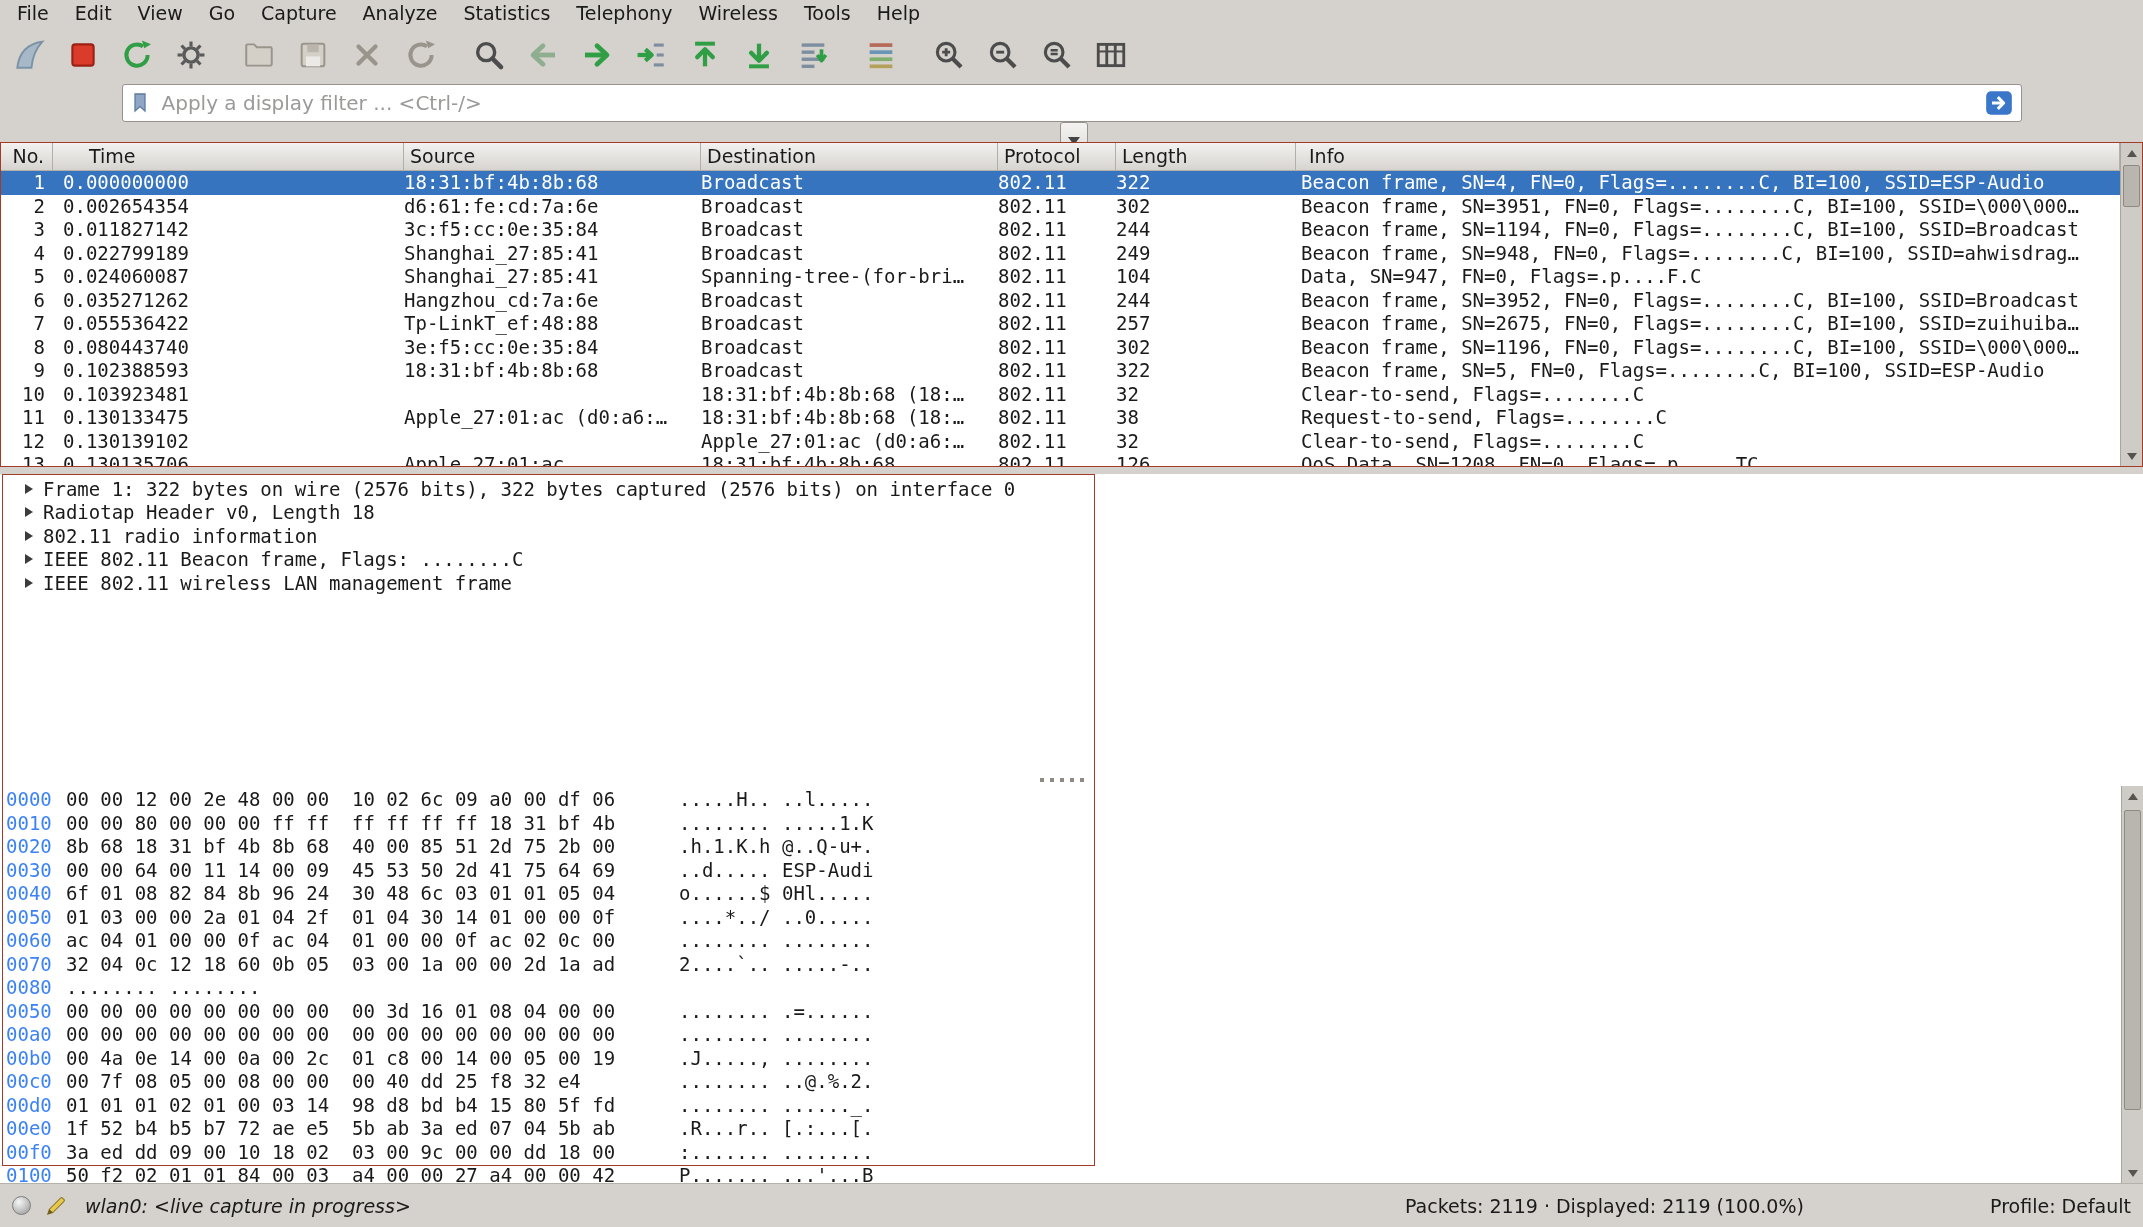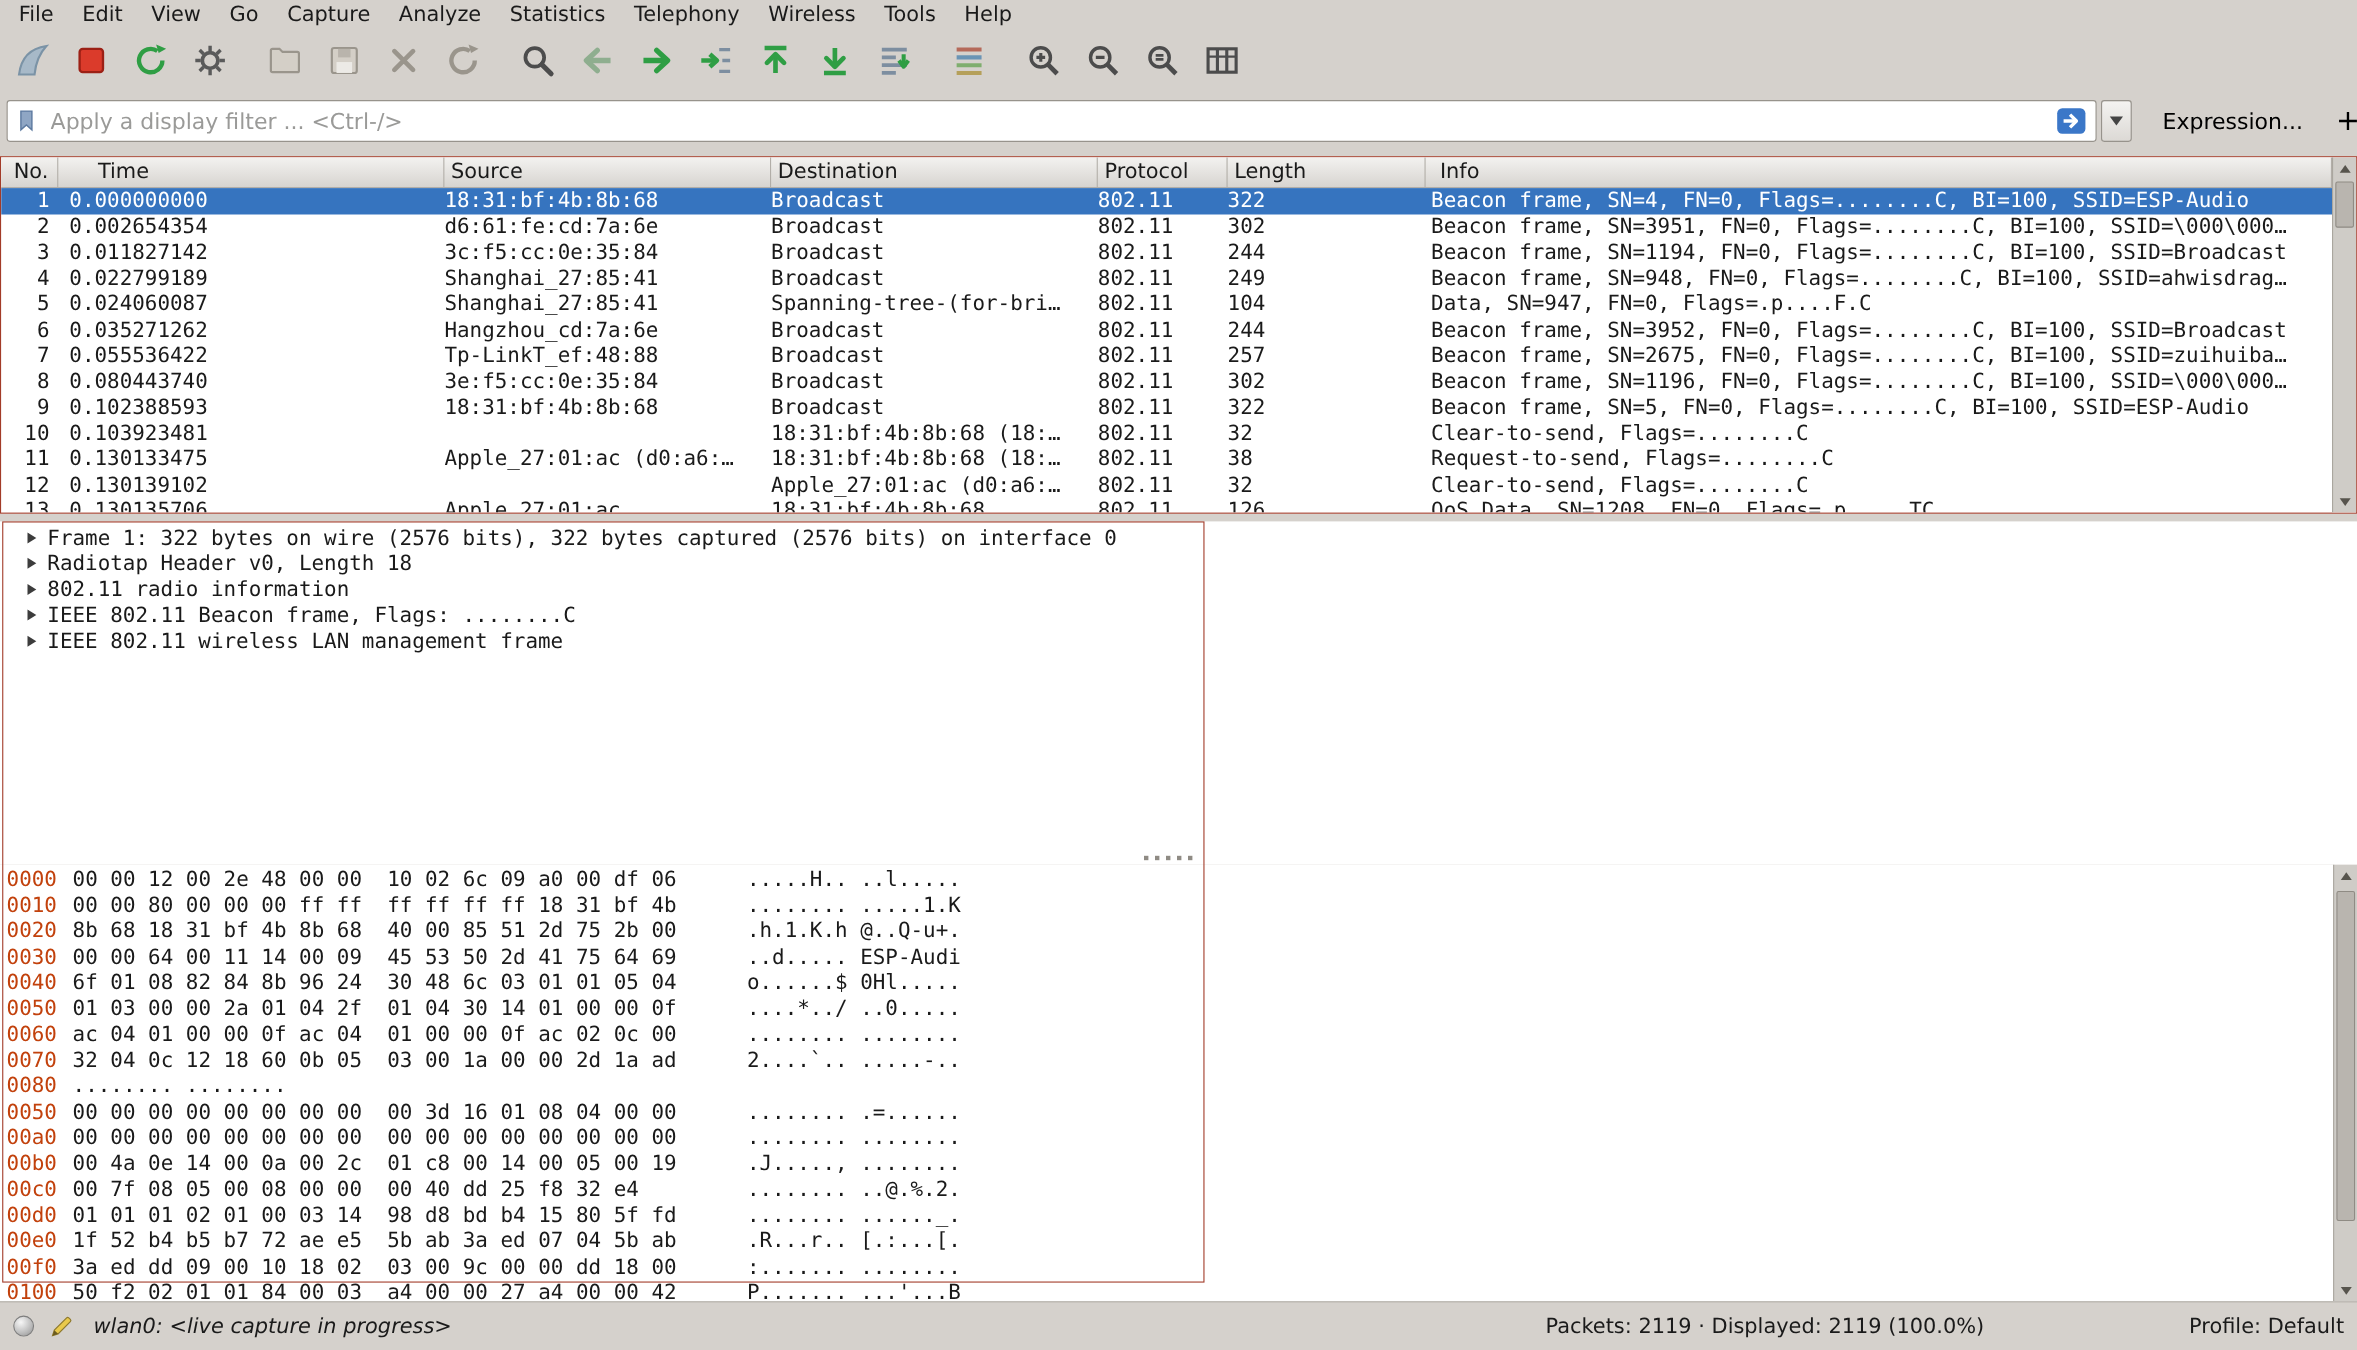--- a/index.html
+++ b/index.html
@@ -11,21 +11,21 @@
   .menubar { height:26px; display:flex; align-items:center; padding-left:4px; font-size:19px; }
   .menu-item { padding:1px 13px; white-space:nowrap; cursor:default; }
 
   
   .toolbar { height:58px; display:flex; align-items:center; padding-left:6px; }
   .tbtn { width:46px; height:46px; margin-right:8px; display:flex; align-items:center; justify-content:center; border-radius:4px; flex:none; }
   .tsep { width:14px; flex:none; }
   .ticon { display:block; }
 
   
-  .filterbar { height:51px; display:flex; align-items:center; padding:0 6px; }
+  .filterbar { height:51px; display:flex; align-items:center; padding:0 6px;flex-direction:column; }
   .filter-input-wrap { position:relative; width:1900px; height:38px; background:#ffffff; border:1px solid #97938c; border-radius:3px; display:flex; align-items:center; padding-left:5px; flex:none; }
   .filter-bookmark { flex:none; width:28px; display:flex; align-items:center; justify-content:center; }
   .filter-input { flex:1; height:32px; border:none; outline:none; font-size:20px; color:#222; padding-left:6px; background:transparent; font-family:"DejaVu Sans","Liberation Sans",sans-serif; }
   .filter-input::placeholder { color:#9a9a98; }
   .apply-btn { flex:none; width:36px; display:flex; align-items:center; justify-content:center; margin-right:4px; }
   .caret-btn { flex:none; width:28px; height:38px; margin-left:4px; border:1px solid #97938c; border-radius:3px; background:linear-gradient(#f4f3f1,#dcd9d5); display:flex; align-items:center; justify-content:center; }
   .caret-tri { width:0; height:0; border-left:6px solid transparent; border-right:6px solid transparent; border-top:8px solid #444; }
   .expression-btn { font-size:20px; padding:0 16px; margin-left:12px; white-space:nowrap; background:none; border:none; font-family:inherit; }
   .plus-btn { font-size:26px; width:42px; text-align:center; margin-left:14px; background:none; border:none; font-family:inherit; }
 
@@ -59,21 +59,21 @@
                   font-family:"DejaVu Sans Mono","Liberation Mono",monospace; font-size:19px; padding-top:3px;padding-left:16px; }
   .dline { display:flex; align-items:center; height:23.5px; white-space:nowrap; }
   .tri-exp { width:0; height:0; border-top:5.5px solid transparent; border-bottom:5.5px solid transparent; border-left:8px solid #3c3c3c; margin:0 10px 0 9px; flex:none; }
   .splitter-dots { position:absolute; bottom:4px; left:1040px; display:flex; gap:6px; }
   .splitter-dots i { width:4px; height:4px; background:#8f8b84; display:block; }
 
   
   .hex-pane { position:absolute; left:0; top:786px; width:2143px; height:397px; background:#ffffff; overflow:hidden;
               font-family:"DejaVu Sans Mono","Liberation Mono",monospace; font-size:19px; padding-top:2px; }
   .hexrow { display:flex; height:23.5px; line-height:23.5px; white-space:pre; }
-  .hoff { width:66px; padding-left:6px; color:#c2410c; flex:none; }
+  .hoff { width:66px; padding-left:6px; color:#3b82f6; flex:none; }
   .hbytes { width:613px; flex:none; }
   .hascii { flex:none; }
 
   
   .focus-rect { position:absolute; left:2px; top:474px; width:1093px; height:692px; border:1px solid #a23b28; pointer-events:none; z-index:6; }
 
   
   .statusbar { position:absolute; left:0; top:1183px; width:2143px; height:44px; background:#d5d1cc; border-top:1px solid #b5b1ab;
                display:flex; align-items:center; font-size:19px; }
   .status-dot { width:19px; height:19px; border-radius:50%; margin-left:12px; flex:none;

